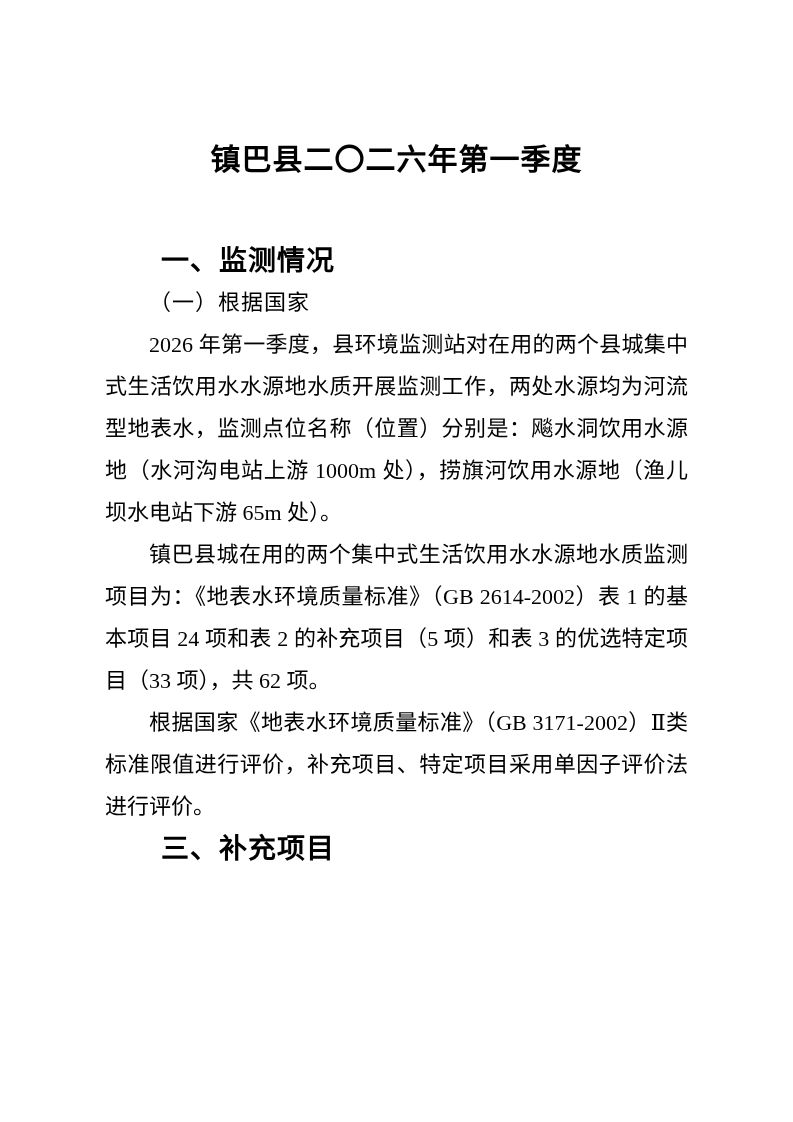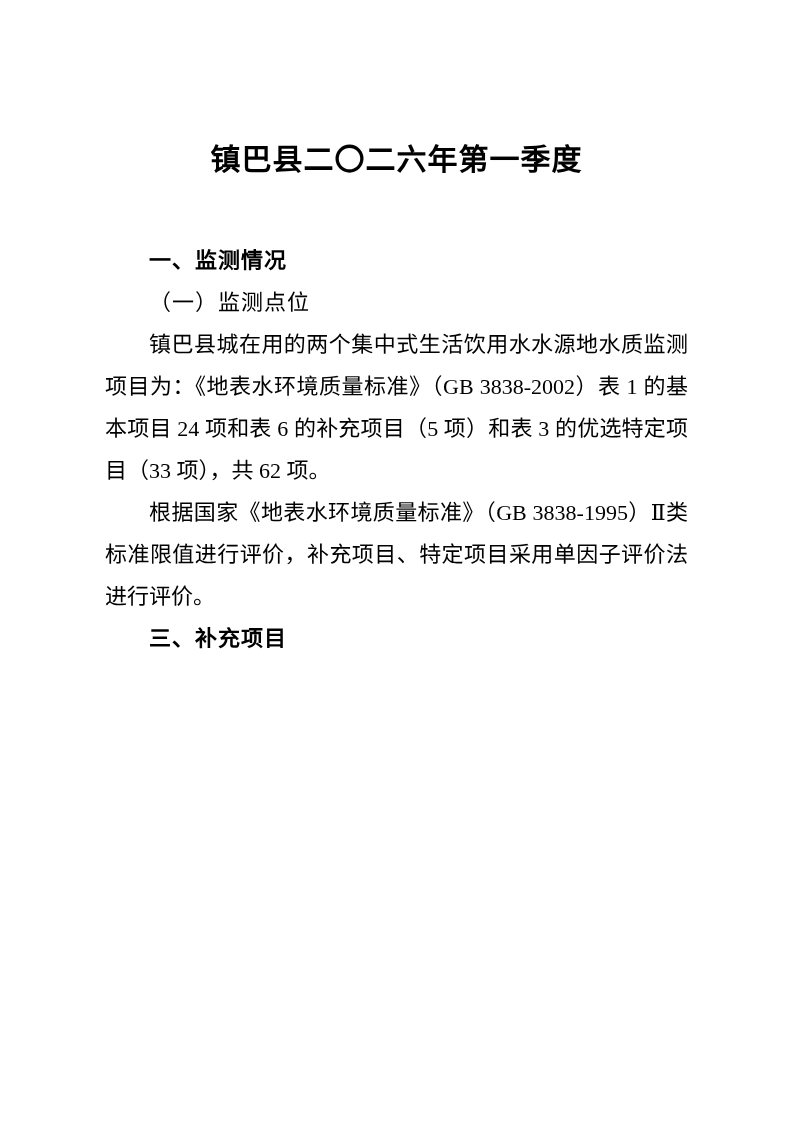--- a/index.html
+++ b/index.html
@@ -26,21 +26,21 @@
     text-align: center;
     margin: 0 0 55px 0;
   }
   .doc-title .title-line {
     display: block;
     letter-spacing: 1px;
   }
   .doc-body h2 {
     font-family: "Liberation Sans", "DejaVu Sans", sans-serif;
     font-weight: bold;
-    font-size: 22px;
+    font-size: 28px;
     line-height: 42px;
     margin: 0;
     text-indent: 2em;
     letter-spacing: 1px;
   }
   .doc-body h3 {
     font-family: "Liberation Serif", "DejaVu Serif", serif;
     font-weight: normal;
     font-size: 22px;
     line-height: 42px;
@@ -65,25 +65,26 @@
 <div class="page">
 
   <h1 class="doc-title">
     <span class="title-line">镇巴县二〇二六年第一季度</span>
   </h1>
 
   <div class="doc-body">
 
     <h2>一、监测情况</h2>
 
-    <h3>（一）监测点位</h3>
+    <h3>（一）根据国家</h3>
+
+    <p>2026 年第一季度，县环境监测站对在用的两个县城集中式生活饮用水水源地水质开展监测工作，两处水源均为河流型地表水，监测点位名称（位置）分别是：飚水洞饮用水源地（水河沟电站上游 1000m 处），捞旗河饮用水源地（渔儿坝水电站下游 65m 处）。</p>
 
 
-
-    <p>镇巴县城在用的两个集中式生活饮用水水源地水质监测项目为：《地表水环境质量标准》（GB 3838-2002）表 1 的基本项目 24 项和表 6 的补充项目（5 项）和表 3 的优选特定项目（33 项），共 62 项。</p>
+    <p>镇巴县城在用的两个集中式生活饮用水水源地水质监测项目为：《地表水环境质量标准》（GB 2614-2002）表 1 的基本项目 24 项和表 2 的补充项目（5 项）和表 3 的优选特定项目（33 项），共 62 项。</p>
 
 
-    <p>根据国家《地表水环境质量标准》（GB 3838-1995）Ⅱ类标准限值进行评价，补充项目、特定项目采用单因子评价法进行评价。</p>
+    <p>根据国家《地表水环境质量标准》（GB 3171-2002）Ⅱ类标准限值进行评价，补充项目、特定项目采用单因子评价法进行评价。</p>
 
     <h2>三、补充项目</h2>
 
   </div>
 </div>
 
 </body></html>

